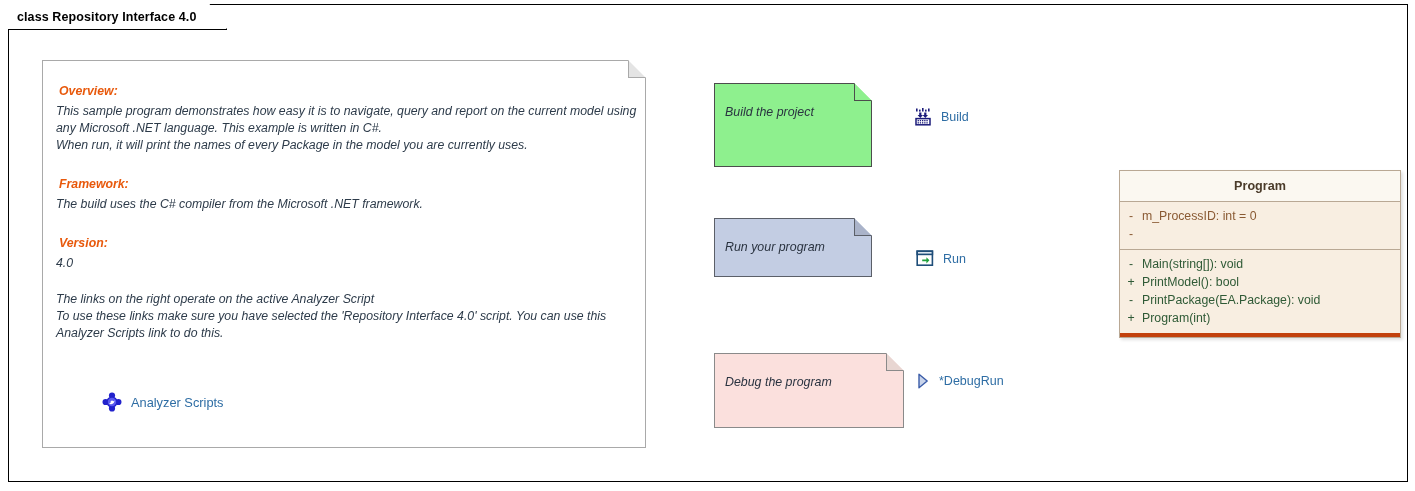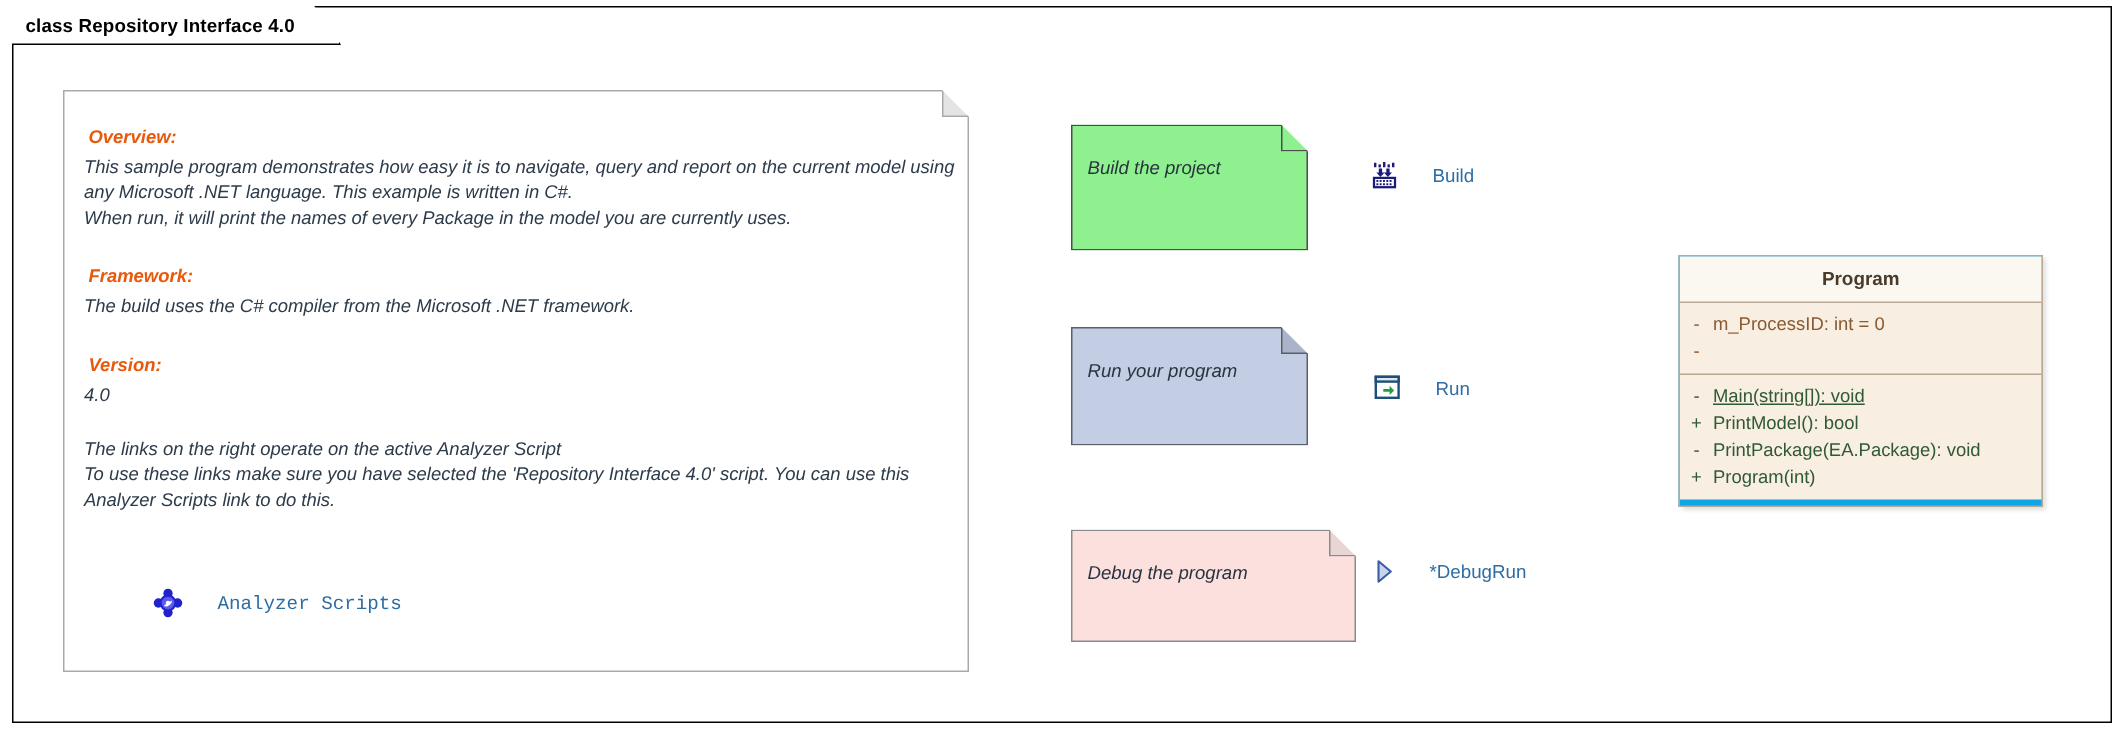--- a/index.html
+++ b/index.html
@@ -110,35 +110,35 @@
     line-height: 17px;
     white-space: nowrap;
   }
   .ov-gap { height: 19px; }
 
   
   .link-row {
     position: absolute;
     display: flex;
     align-items: center;
-    gap: 23px;
+    gap: 9px;
   }
   .link-label {
     color: #2e6da4;
     font-size: 12.5px;
     white-space: nowrap;
   }
 
   
-  #analyzer-link { left: 102px; top: 392px; font-family: Liberation Mono, monospace; }
+  #analyzer-link { left: 102px; top: 392px; }
   #analyzer-link .link-label { font-size: 12.8px; }
 
   
   #build-note   { left: 714px; top: 83px;  width: 158px; height: 84px; padding-left: 34px; }
-  #run-note     { left: 714px; top: 218px; width: 158px; height: 79px; }
+  #run-note     { left: 714px; top: 218px; width: 158px; height: 59px; }
   #debug-note   { left: 714px; top: 353px; width: 190px; height: 75px; }
 
   #build-note .note-body {
     background: #8ef08e;
     border: 1px solid #4c4c4c;
     clip-path: polygon(0 0, calc(100% - 18px) 0, 100% 18px, 100% 100%, 0 100%);
   }
   #build-note .note-fold {
     width: 18px; height: 18px;
     background: #8ef08e;
@@ -186,24 +186,24 @@
   
   #build-link { left: 914px; top: 108px; }
   #run-link   { left: 916px; top: 250px; }
   #debug-link { left: 916px; top: 372px; }
 
   
   #program-class {
     position: absolute;
     left: 1119px;
     top: 170px;
-    width: 243px;
+    width: 282px;
     height: 168px;
     border: 1px solid #b9a894;
-    background: #0ea5e9;
+    background: #c2410c;
     box-sizing: border-box;
     box-shadow: 2px 2px 3px rgba(0,0,0,0.12);
   }
   #class-header {
     height: 30px;
     background: #fbf8f1;
     border-bottom: 1px solid #b9a894;
     display: flex;
     align-items: center;
     justify-content: center;
@@ -231,21 +231,21 @@
   }
   .member-vis {
     width: 22px;
     text-align: center;
     flex: 0 0 22px;
   }
   .attr-row .member-vis,
   .attr-row .member-text { color: #8a5a33; }
   .oper-row .member-vis,
   .oper-row .member-text { color: #2f5a36; }
-  .member-text.static { text-decoration: underline; }
+  .member-text.static { }
 
   
   .icon { display: inline-block; line-height: 0; }
 </style>
 </head>
 <body>
 
 <div id="diagram-frame"></div>
 
 <div id="frame-tab">

